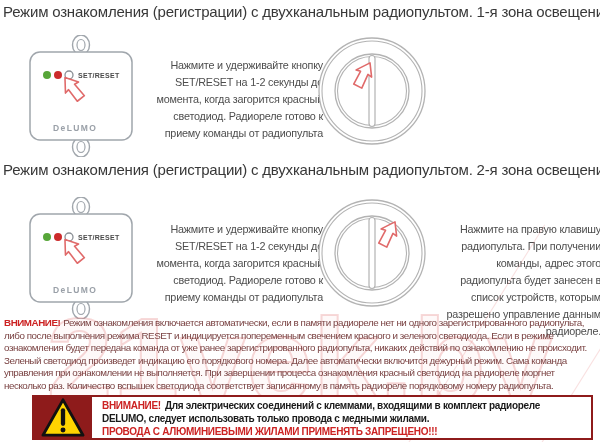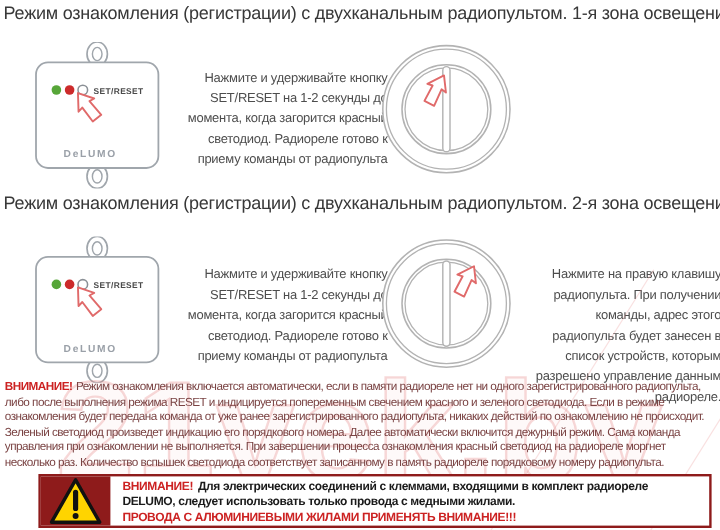--- a/index.html
+++ b/index.html
@@ -109,17 +109,17 @@
       <svg width="46" height="42" viewBox="0 0 48 44">
         <path d="M24 3 L45 40 L3 40 Z" fill="#ffd400" stroke="#111" stroke-width="3" stroke-linejoin="round"></path>
         <path d="M24 14 L24 28" stroke="#111" stroke-width="4.5" stroke-linecap="round"></path>
         <circle cx="24" cy="34.5" r="2.6" fill="#111"></circle>
       </svg>
     </div>
     <div class="textcell">
       <div>
         <span class="prefix">ВНИМАНИЕ!</span><span class="maintext">Для электрических соединений с клеммами, входящими в комплект радиореле DELUMO, следует использовать только провода с медными жилами.</span>
       </div>
-      <div class="forbidden">ПРОВОДА С АЛЮМИНИЕВЫМИ ЖИЛАМИ ПРИМЕНЯТЬ ВНИМАНИЕ!!!</div>
+      <div class="forbidden">ПРОВОДА С АЛЮМИНИЕВЫМИ ЖИЛАМИ ПРИМЕНЯТЬ ЗАПРЕЩЕНО!!!</div>
     </div>
   </div>
 
 </div>
 
 </body></html>

